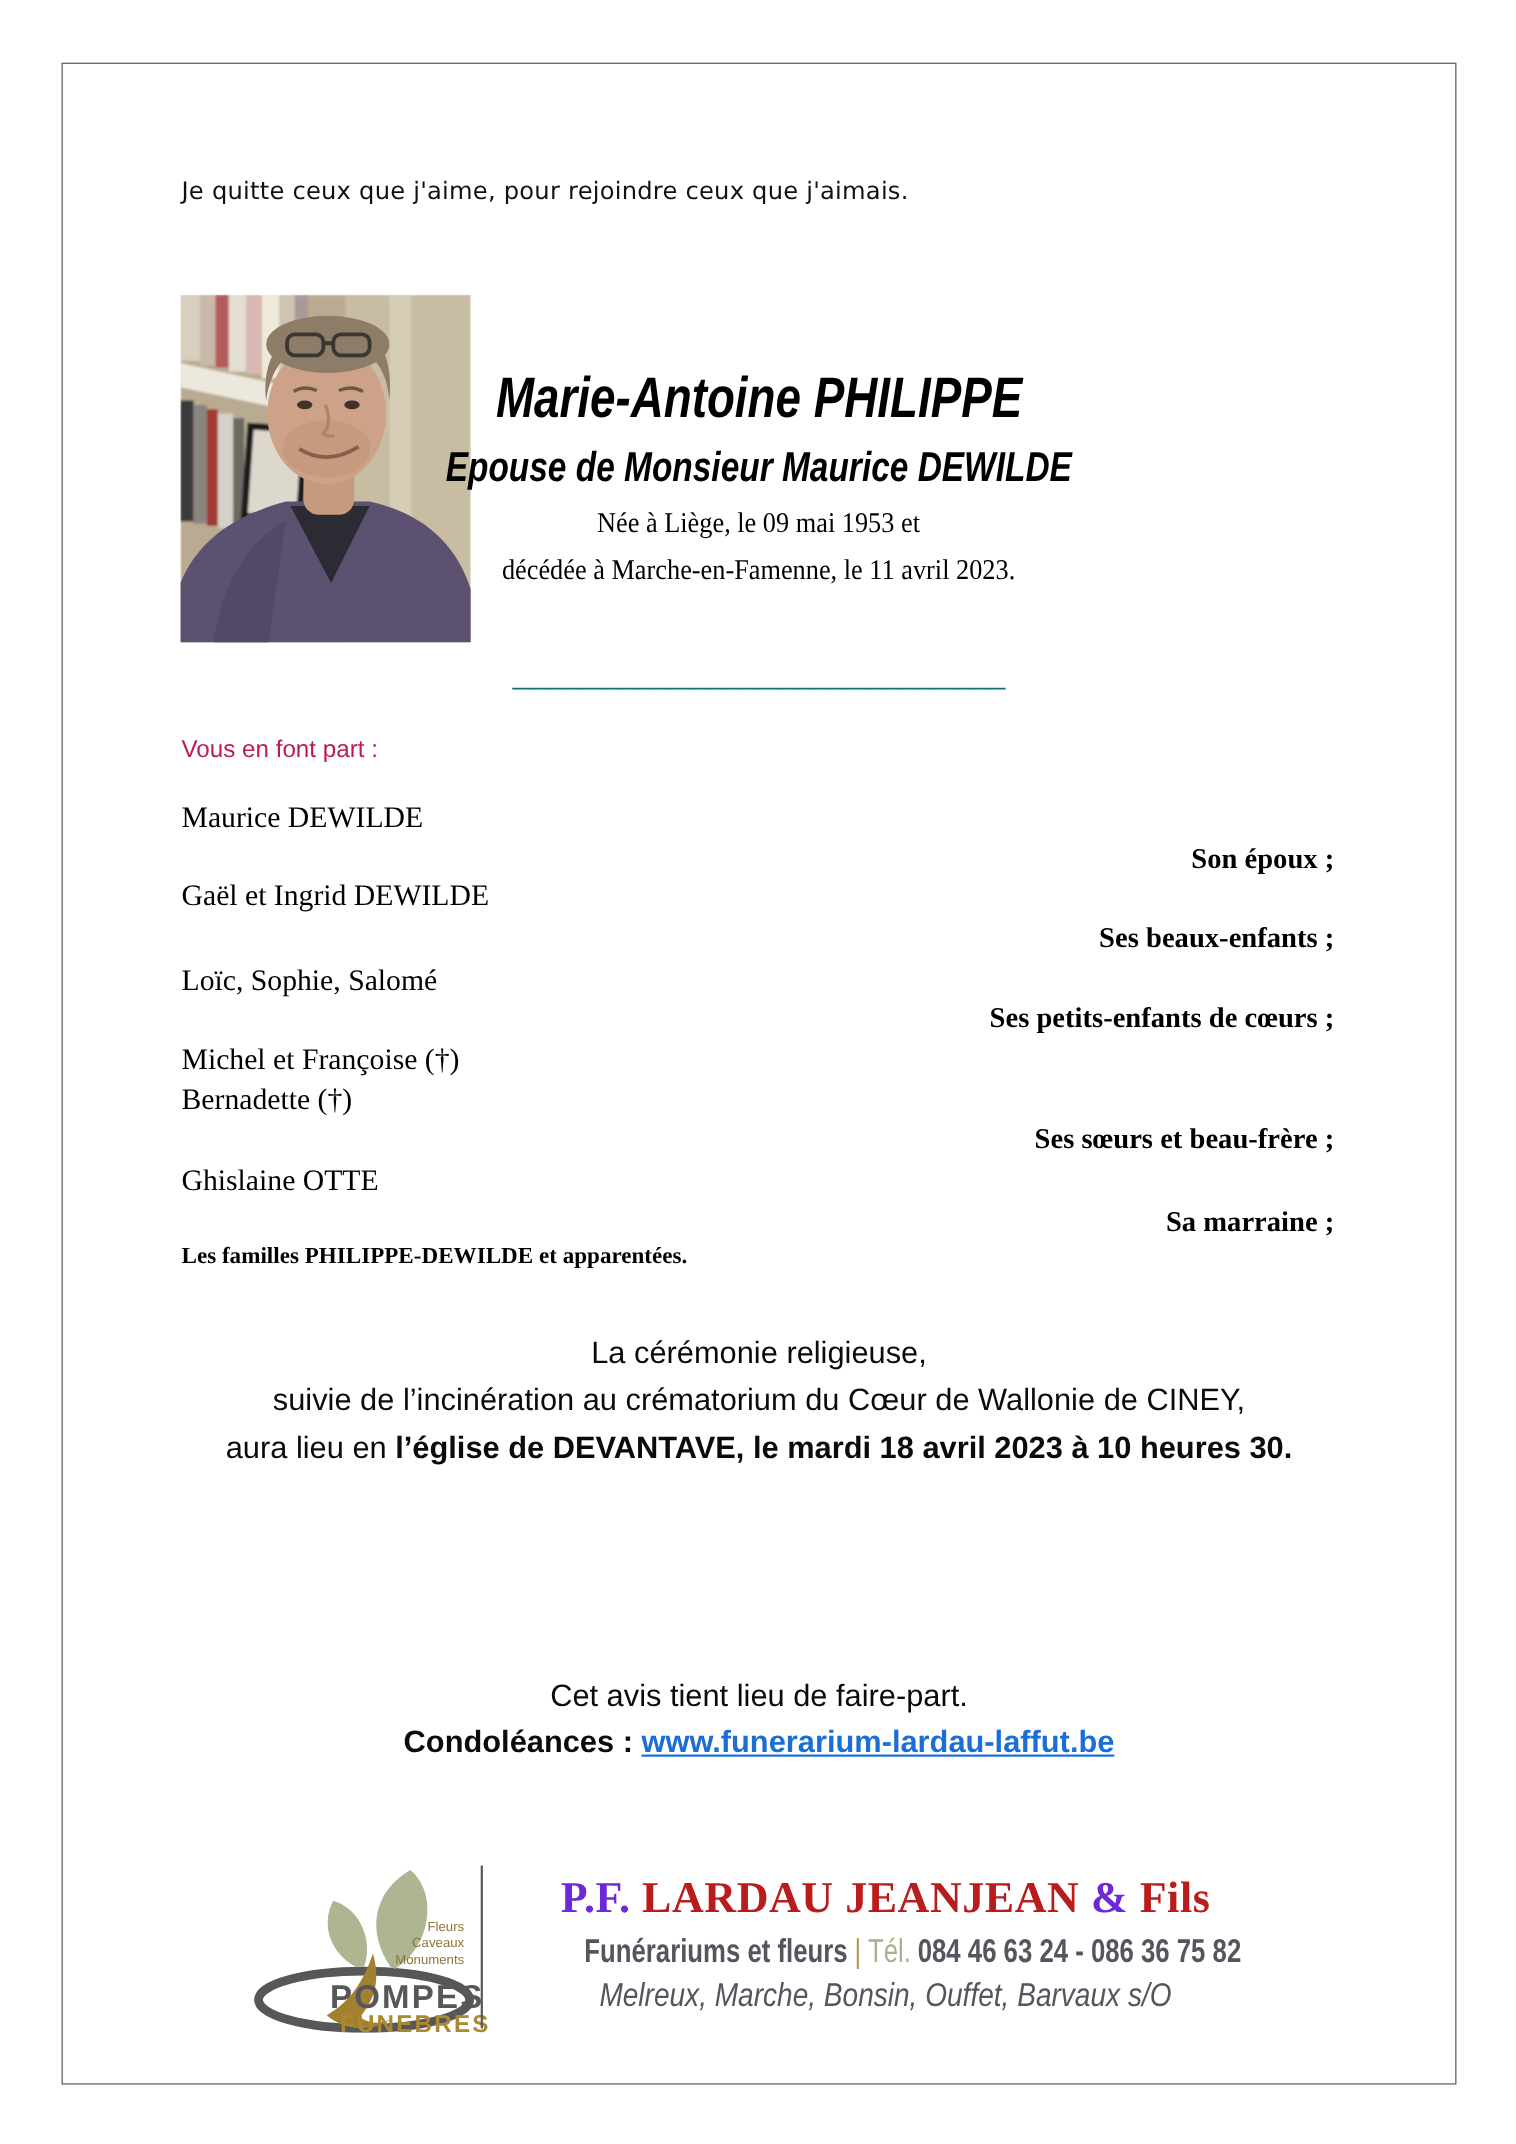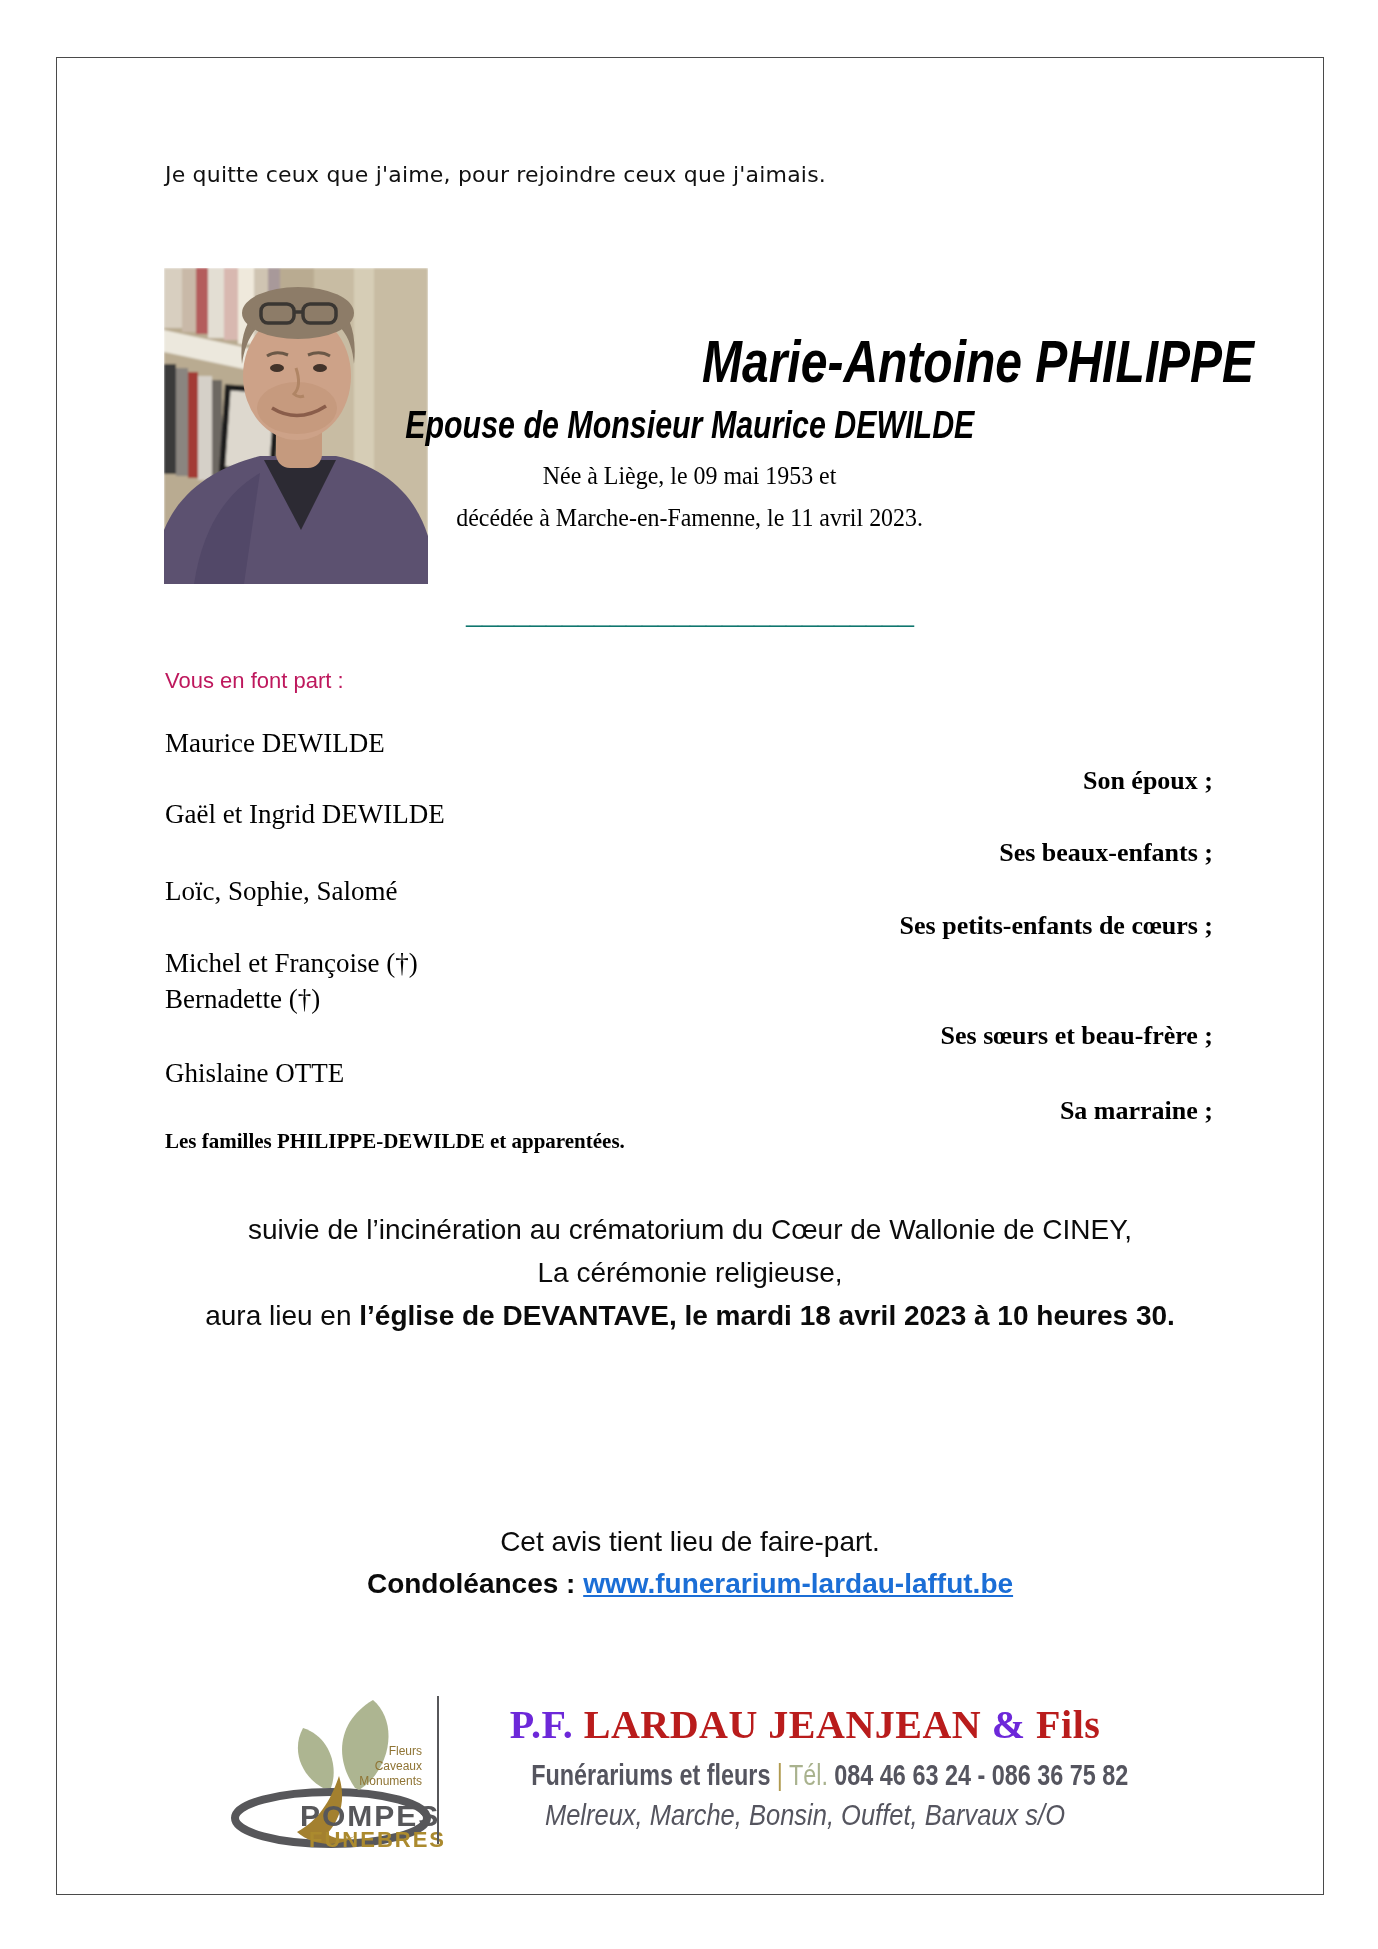--- a/index.html
+++ b/index.html
@@ -4,21 +4,21 @@
 <style>
   html,body{margin:0;padding:0;background:#ffffff;}
   body{width:1378px;height:1949px;position:relative;font-family:"Liberation Sans",sans-serif;color:#000;}
   .frame{position:absolute;left:56px;top:57px;width:1266px;height:1836px;border:1px solid #4a4a4a;background:#fff;}
   .abs{position:absolute;}
   .quote{left:108px;top:104px;font-family:"DejaVu Sans",sans-serif;font-size:22px;letter-spacing:.2px;color:#111;}
   .photo{left:107px;top:210px;width:264px;height:316px;}
   .hline{left:0;width:1266px;text-align:center;}
   .condensed{display:inline-block;transform:scaleX(.82);transform-origin:center;}
   .h-madame{top:210px;font-size:44px;font-weight:bold;line-height:46px;}
-  .h-name{top:272px;font-size:60px;font-weight:bold;font-style:italic;line-height:64px;text-align:right;}
+  .h-name{top:272px;font-size:52px;font-weight:bold;font-style:italic;line-height:64px;}
   .h-epouse{top:346px;font-size:38px;font-weight:bold;font-style:italic;line-height:42px;}
   .h-serif{font-family:"Liberation Serif",serif;font-size:26px;line-height:32px;}
   .h-born{top:402px;}
   .h-died{top:444px;}
   .h-divider{top:536px;font-family:"Liberation Serif",serif;font-size:32px;letter-spacing:0;color:#0f766e;}
   .intro{left:108px;top:610px;font-size:22px;color:#be185d;}
   .name-line{left:108px;font-family:"Liberation Serif",serif;font-size:27px;color:#000;}
   .role-line{right:110px;font-family:"Liberation Serif",serif;font-size:26px;font-weight:bold;text-align:right;color:#000;}
   .families{left:108px;font-family:"Liberation Serif",serif;font-size:21px;font-weight:bold;}
   .center-block{left:0;width:1266px;text-align:center;font-size:28px;line-height:43px;color:#0b0b0b;}
@@ -128,22 +128,22 @@
   <div class="abs name-line" style="top:890px">Michel et Françoise (†)</div>
   <div class="abs name-line" style="top:926px">Bernadette (†)</div>
   <div class="abs role-line" style="top:963px">Ses sœurs et beau-frère ;</div>
 
   <div class="abs name-line" style="top:1000px">Ghislaine OTTE</div>
   <div class="abs role-line" style="top:1038px">Sa marraine ;</div>
 
   <div class="abs families" style="top:1071px">Les familles PHILIPPE-DEWILDE et apparentées.</div>
 
   <div class="abs center-block ceremony">
+    <div>La cérémonie religieuse,</div>
     <div>suivie de l’incinération au crématorium du Cœur de Wallonie de CINEY,</div>
-    <div>La cérémonie religieuse,</div>
     <div><span>aura lieu en </span><span class="b">l’église de DEVANTAVE, le mardi 18 avril 2023 à 10 heures 30.</span></div>
   </div>
 
 
   <div class="abs center-block notice1">Cet avis tient lieu de faire-part.</div>
   <div class="abs center-block notice2">
     <span>Condoléances : </span><a href="#" class="link">www.funerarium-lardau-laffut.be</a>
   </div>
 
   <svg class="abs logo-svg" viewBox="0 0 212 156" xmlns="http://www.w3.org/2000/svg">

